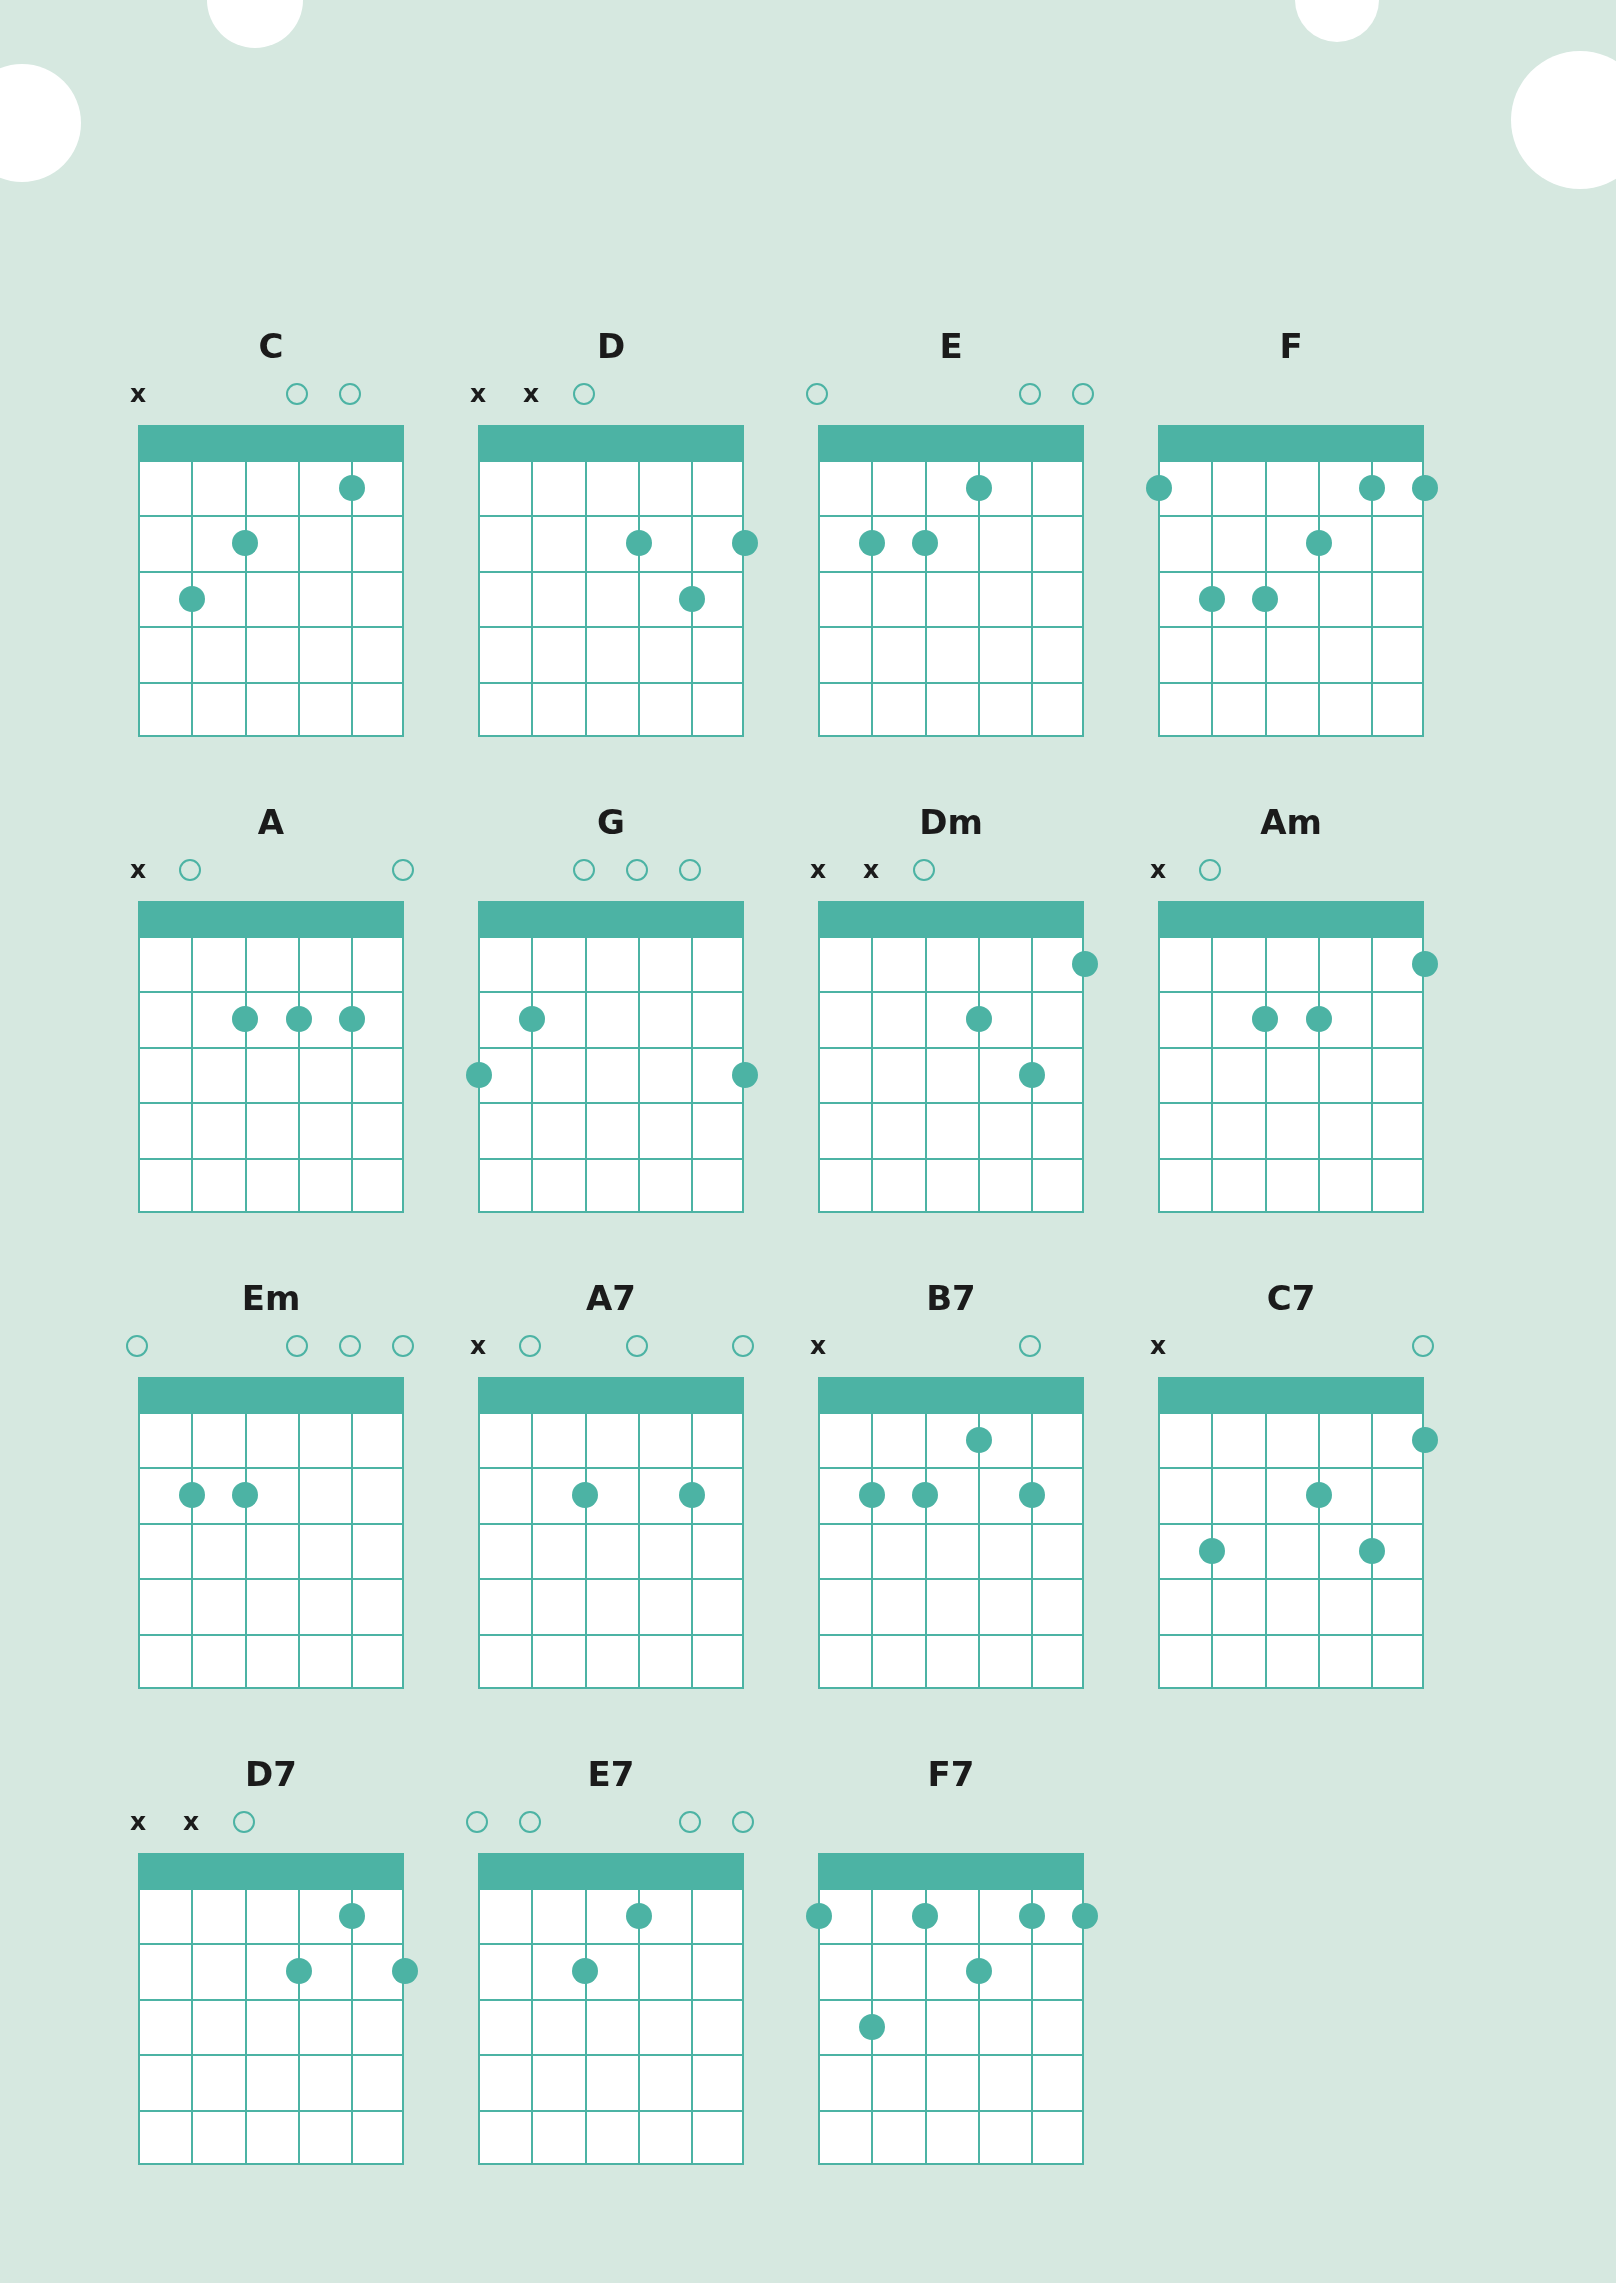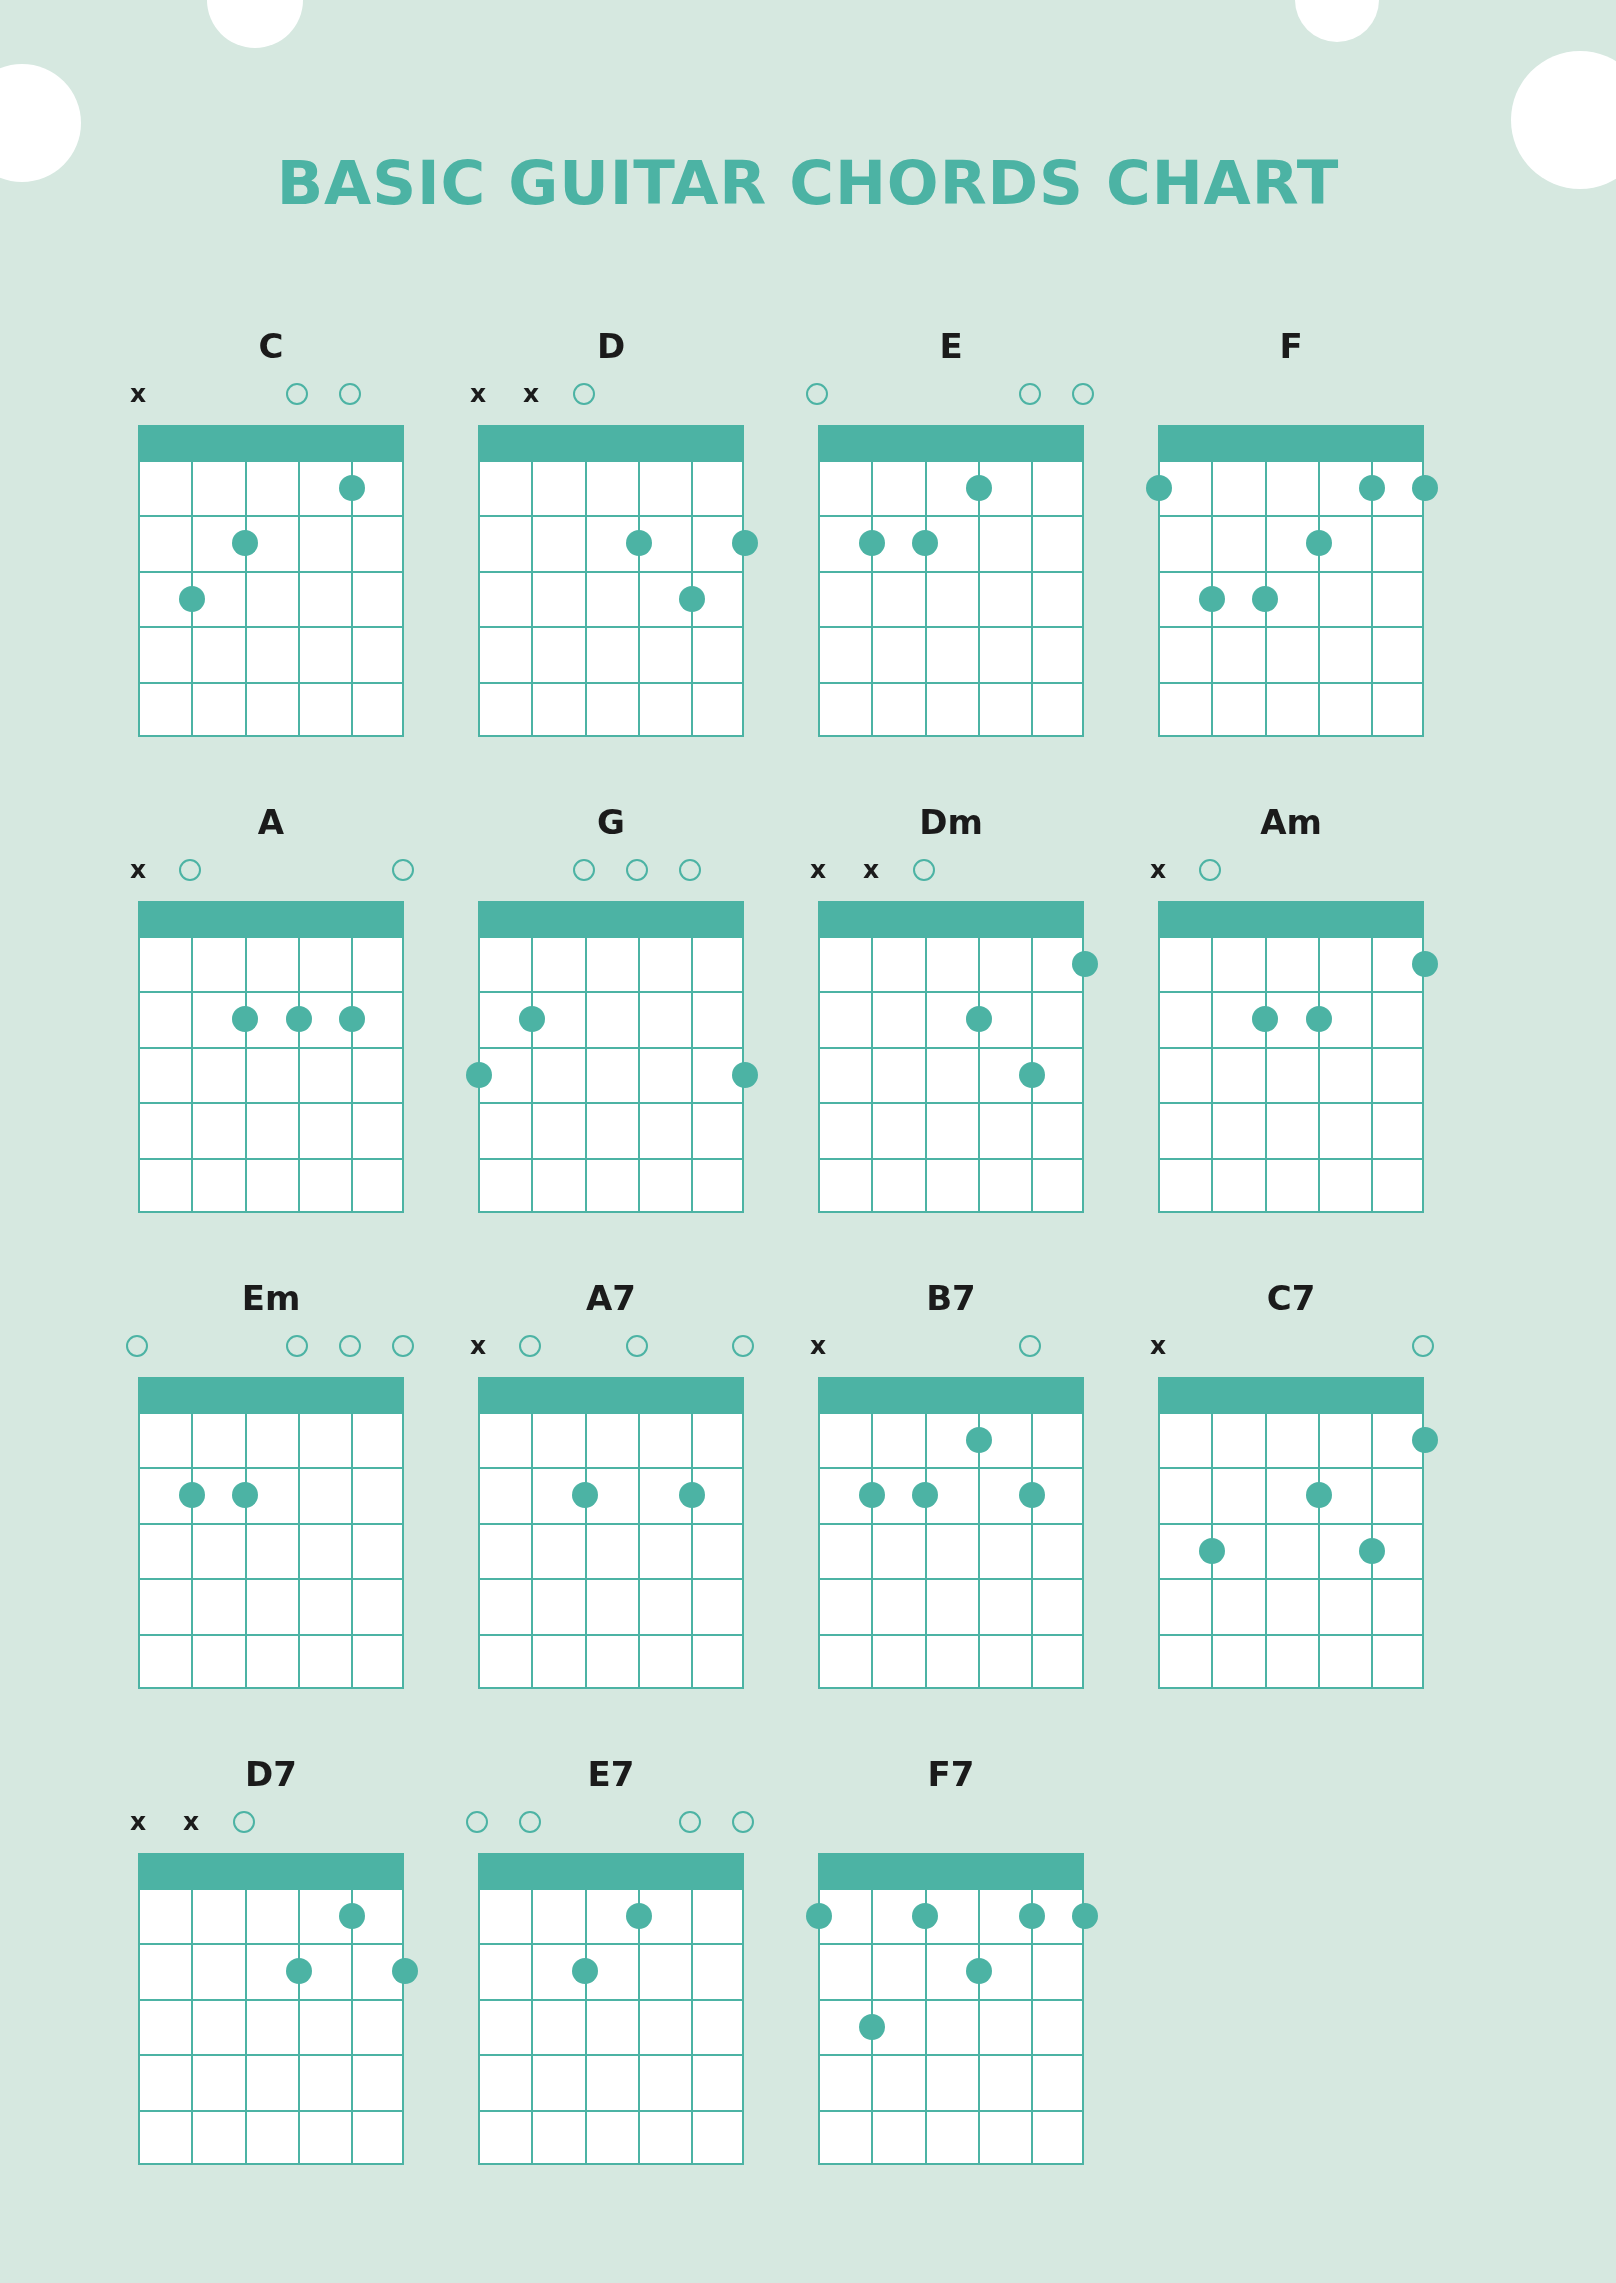--- a/index.html
+++ b/index.html
@@ -150,21 +150,20 @@
 </head>
 <body>
 
 <div class="page">
 
   <div class="deco-circle deco-1"></div>
   <div class="deco-circle deco-2"></div>
   <div class="deco-circle deco-3"></div>
   <div class="deco-circle deco-4"></div>
 
-  <div class="title">BASIC GUITAR CHORDS CHART</div>
 
   <div class="grid" id="chord-grid">
       <div class="chord">
         <div class="chord-name">C</div>
         <div class="markers">
           <div class="marker" style="left: -12px;">x</div>
           <div class="marker open" style="left: 148px;"></div>
           <div class="marker open" style="left: 201px;"></div>
         </div>
         <div class="fretboard">

